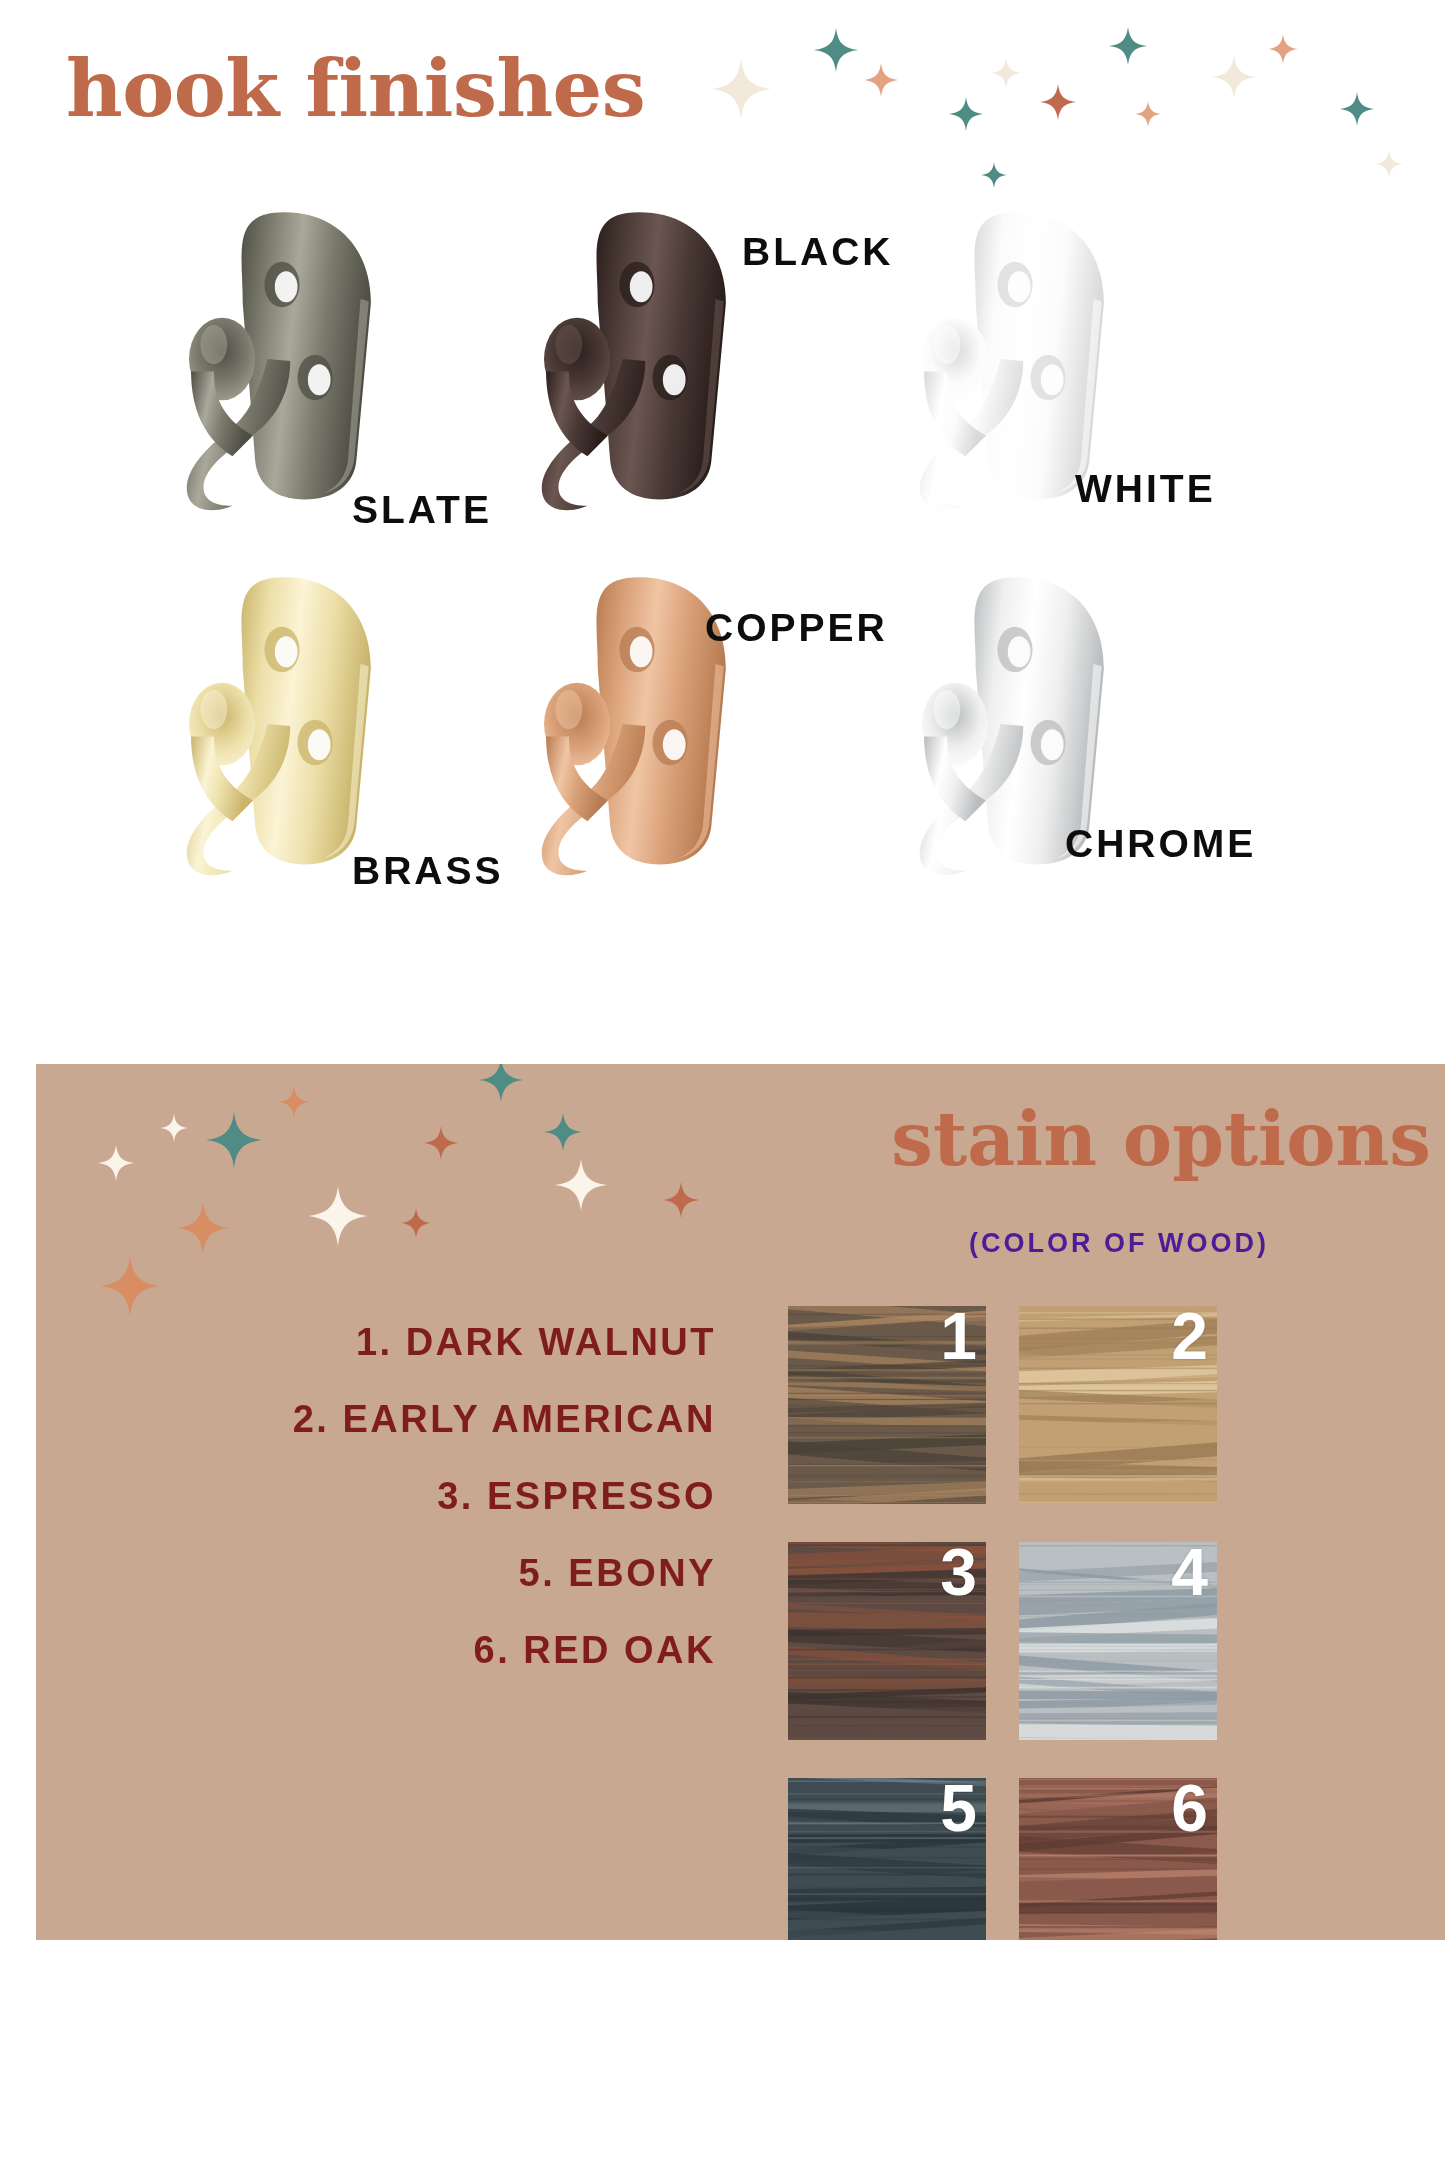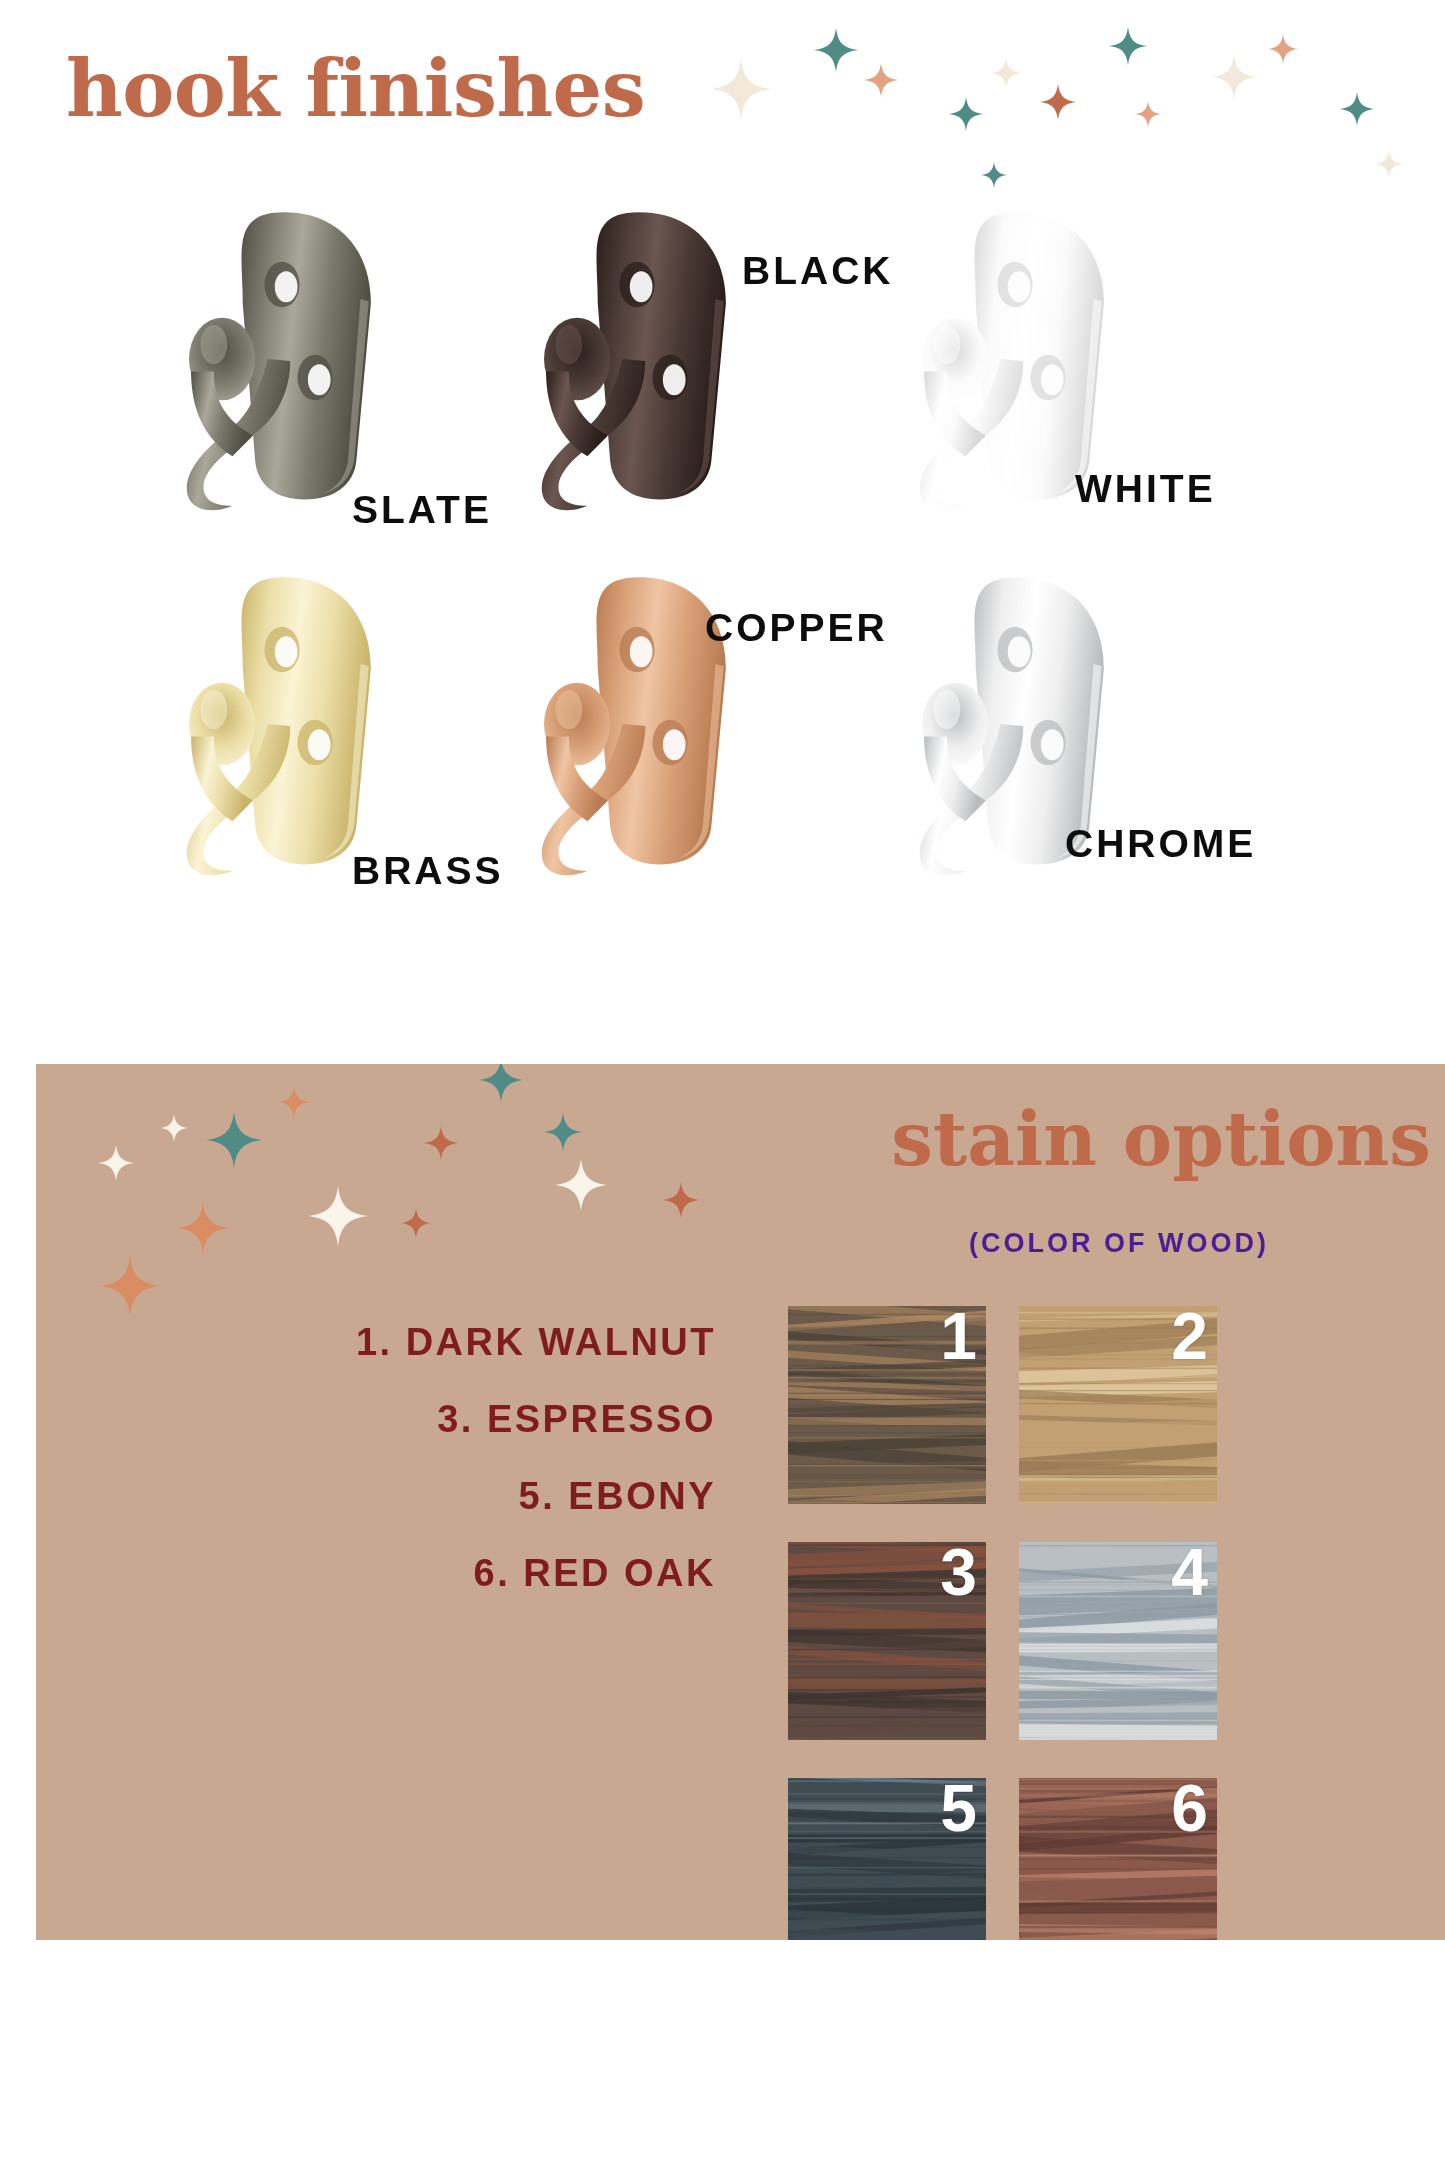--- a/index.html
+++ b/index.html
@@ -277,21 +277,21 @@
              C44 292 34 286 34 274
              C34 258 54 240 78 226
              C104 210 118 182 118 152 Z" fill="url(#h1)"></path>
 
     <ellipse cx="52" cy="150" rx="32" ry="40" fill="url(#s1)"></ellipse>
     <ellipse cx="44" cy="136" rx="13" ry="19" fill="#6b5651" opacity="0.5"></ellipse>
 
     <path d="M22 162 C22 200 36 228 62 244 L82 224
              C56 210 44 190 44 162 Z" fill="url(#h1)"></path>
   </svg></div>
-      <div class="hk-label" style="left: 742px; top: 226px; margin-top: 19px;">BLACK</div>
+      <div class="hk-label" style="left: 742px; top: 226px;">BLACK</div>
       <div class="hook" style="left: 900px; top: 200px; width: 230px; height: 310px;">
   <svg viewBox="0 0 220 300" width="100%" height="100%">
     <defs>
       <linearGradient id="g2" x1="0" y1="0" x2="1" y2="0.25">
         <stop offset="0%" stop-color="#d9d9d9"></stop>
         <stop offset="22%" stop-color="#fbfbfb"></stop>
         <stop offset="46%" stop-color="#ffffff"></stop>
         <stop offset="70%" stop-color="#fbfbfb"></stop>
         <stop offset="100%" stop-color="#d9d9d9"></stop>
       </linearGradient>
@@ -577,20 +577,21 @@
           <path fill="#fbf4ea" d="M50 0 C54 33 67 46 100 50 C67 54 54 67 50 100 C46 67 33 54 0 50 C33 46 46 33 50 0 Z"></path>
         </svg>
       </div>
     </div>
 
   <div id="stain-title">stain options</div>
   <div id="stain-sub">(COLOR OF WOOD)</div>
 
   <div id="stain-list">
       <div>1. DARK WALNUT</div>
+      <div>2. EARLY AMERICAN</div>
       <div>3. ESPRESSO</div>
       <div>5. EBONY</div>
       <div>6. RED OAK</div>
     </div>
 
   <div id="swatch-grid">
       <div class="swatch">
         <div class="grainwrap"><svg viewBox="0 0 200 200" width="198" height="198" preserveAspectRatio="none">
     <rect width="200" height="200" fill="#6b5a49"></rect>
     <rect x="-10" y="0.0" width="220" height="11.8" fill="#b08a62" opacity="0.57" transform="rotate(4.86 100 5.9)"></rect>

